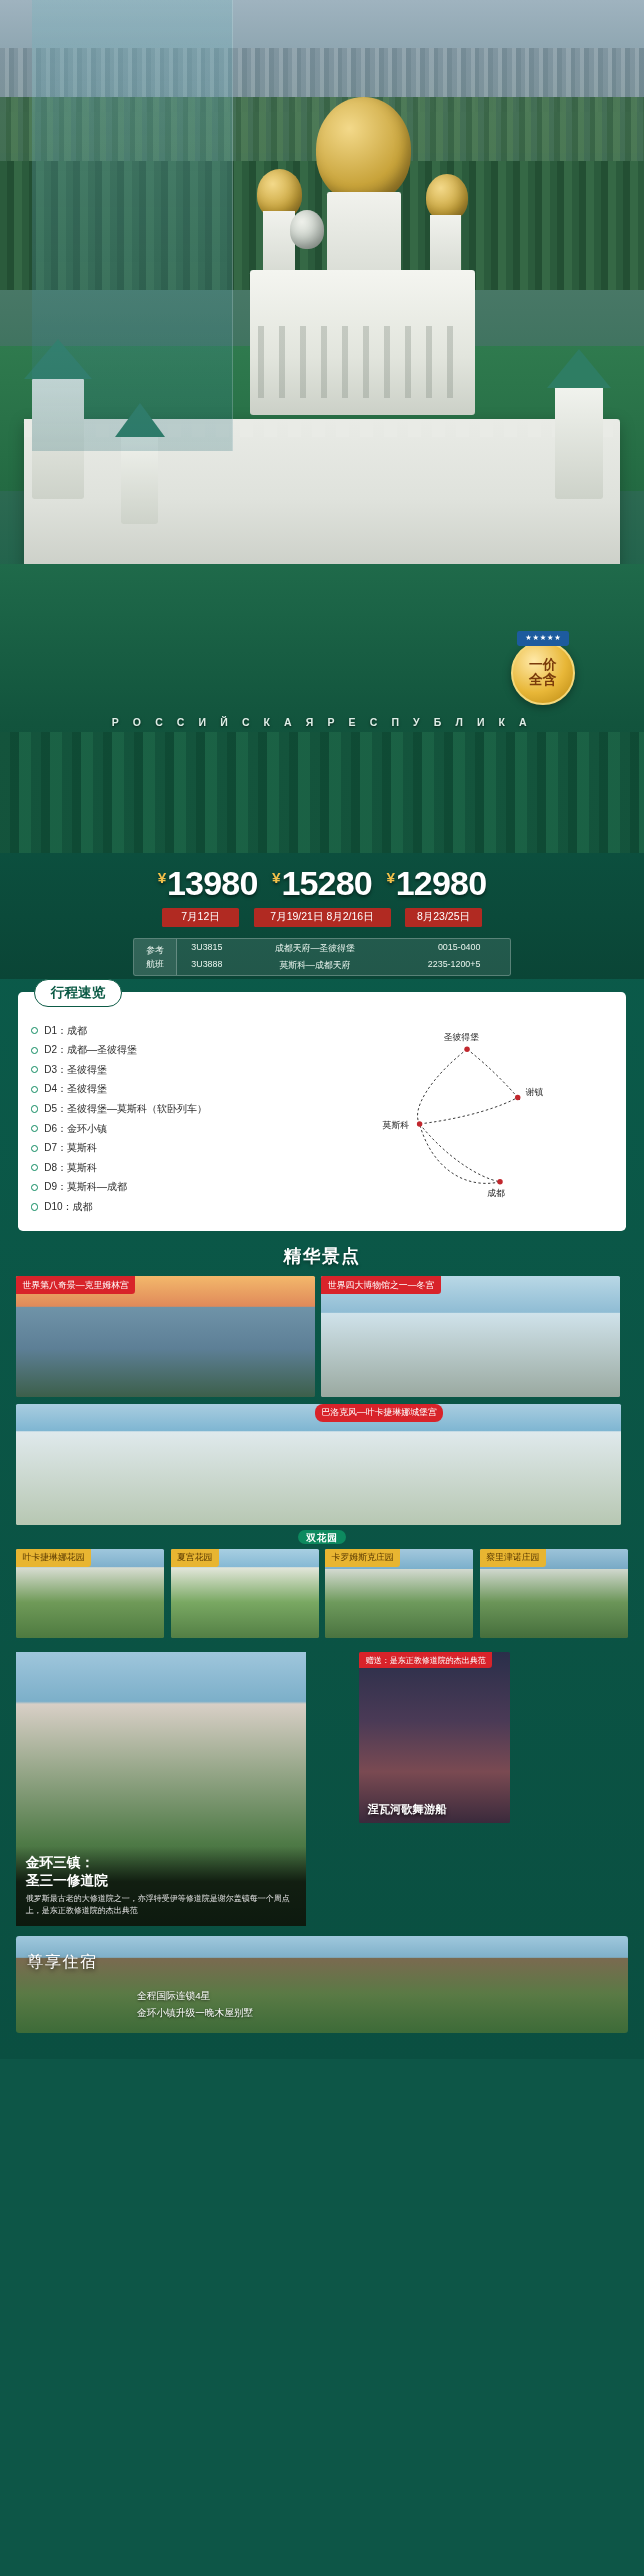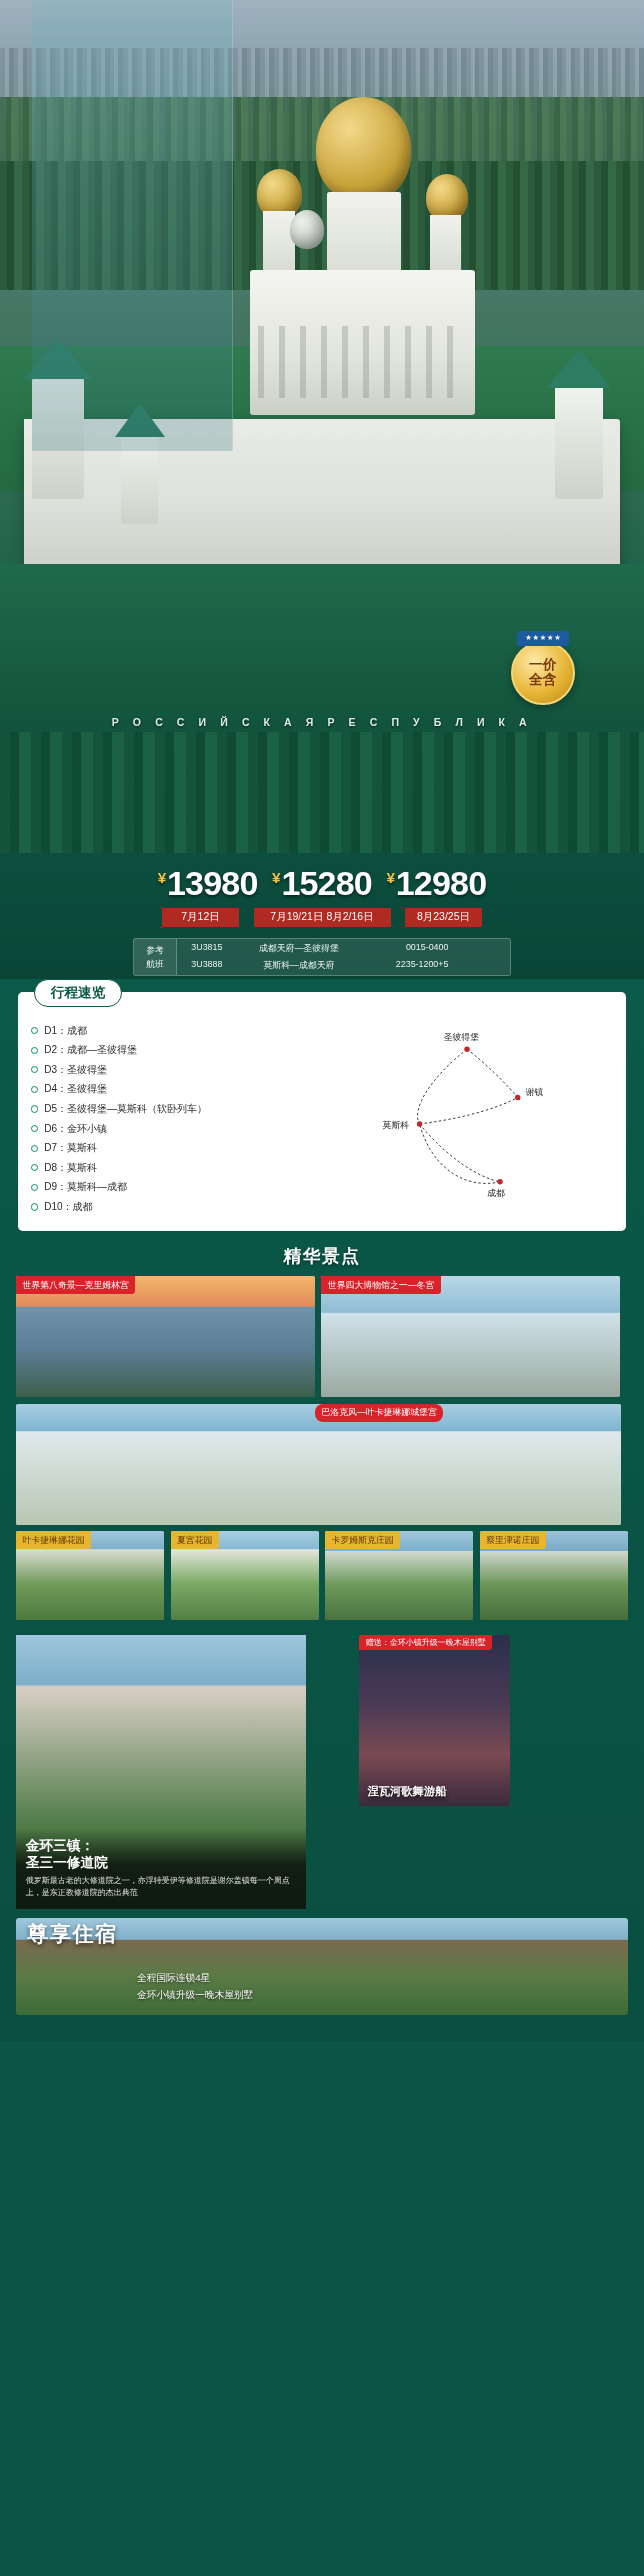--- a/index.html
+++ b/index.html
@@ -171,21 +171,21 @@
     margin:11.3px auto 0; width:378px; background:rgba(255,255,255,.10);
     border:0.8px solid rgba(255,255,255,.25); border-radius:2.4px;
     display:flex; font-size:8.9px; color:#eaf5ef;
   }
   .flight-label {
     width:43px; border-right:0.8px solid rgba(255,255,255,.25);
     display:flex; flex-direction:column; justify-content:center; align-items:center;
     padding:3.2px 0; line-height:1.6; background:rgba(255,255,255,.07);
   }
   .flight-rows { flex:1; }
-  .flight-row { display:flex; padding:2.4px 6.4px; gap:8px;}
+  .flight-row { display:flex; padding:2.4px 6.4px; gap:24px;}
   .flight-row span:nth-child(1){ width:47px;}
   .flight-row span:nth-child(2){ width:121px;}
   .flight-row span:nth-child(3){ width:81px; text-align:right;}
 
   
   .sec-title {
     text-align:center; color:#fff; font-size:17.7px; font-weight:bold;
     letter-spacing:1.6px; padding:13px 0 8px; text-shadow:0 1.6px 3.2px rgba(0,0,0,.4);
   }
 
@@ -266,21 +266,21 @@
   }
   .boat-text {
     position:absolute; left:8px; bottom:6.4px; color:#fff; font-size:11.3px; font-weight:bold;
     text-shadow:0 1.6px 4px rgba(0,0,0,.7);
   }
 
   
   .bsec { margin:0 16px 11.3px; position:relative; border-radius:3.2px; overflow:hidden; }
   .bsec-inner { display:flex; }
   .bsec-title {
-    position:absolute; left:11.3px; top:2px; color:#fff; font-size:21px; font-weight:bold;
+    position:absolute; left:11.3px; top:16px; color:#fff; font-size:16px; font-weight:normal;
     letter-spacing:1.6px; text-shadow:0 1.6px 4px rgba(0,0,0,.6);
   }
   .bsec-lines {
     position:absolute; left:121px; bottom:11.3px; color:#fff; font-size:9.7px; line-height:1.8;
     text-shadow:0 0.8px 2.4px rgba(0,0,0,.7);
   }
   .food-row { display:flex; gap:3.2px; }
   .footer-pad { height:14.5px; }
 </style>
 </head>
@@ -439,20 +439,23 @@
       <div class="photo im-hermitage" style="width:299px;height:121px;">
         <div class="cap">世界四大博物馆之一—冬宫</div>
       </div>
     </div>
     <div class="hl-row">
       <div class="photo im-catherine" style="width:605px;height:121px;">
         <div class="cap" style="left:299px;border-radius:8px;">巴洛克风—叶卡捷琳娜城堡宫</div>
       </div>
     </div>
 
+    <div class="tag-dual">
+      <b>双花园</b>
+    </div>
 
     <div class="hl-row">
       <div class="photo im-garden1" style="width:150px;height:89px;">
         <div class="cap yellow">叶卡捷琳娜花园</div>
       </div>
       <div class="photo im-garden2" style="width:150px;height:89px;">
         <div class="cap yellow">夏宫花园</div>
       </div>
       <div class="photo im-garden3" style="width:150px;height:89px;">
         <div class="cap yellow">卡罗姆斯克庄园</div>
@@ -472,21 +475,21 @@
         </div>
         <div class="gr-desc">俄罗斯最古老的大修道院之一，亦浮特受伊等修道院是谢尔盖镇每一个周点上，是东正教修道院的杰出典范</div>
       </div>
     </div>
     <div class="gr-right">
       <div class="photo im-wood" style="height:97px;position:relative;">
         <div class="wood-label">木屋博物馆</div>
       </div>
       <div style="display:flex;gap:6.4px;height:171px;">
         <div class="photo im-dance" style="width:151px;height:171px;position:relative;">
-          <div class="gift-badge">赠送：金环小镇升级一晚木屋别墅</div>
+          <div class="gift-badge">赠送：是东正教修道院的杰出典范</div>
           <div class="boat-text">涅瓦河歌舞游船</div>
         </div>
         <div class="photo im-metro" style="flex:1;height:171px;position:relative;">
           <div class="metro-text">
             <div>地下宫殿</div>
             <div>莫斯科地铁</div>
           </div>
         </div>
       </div>
     </div>

